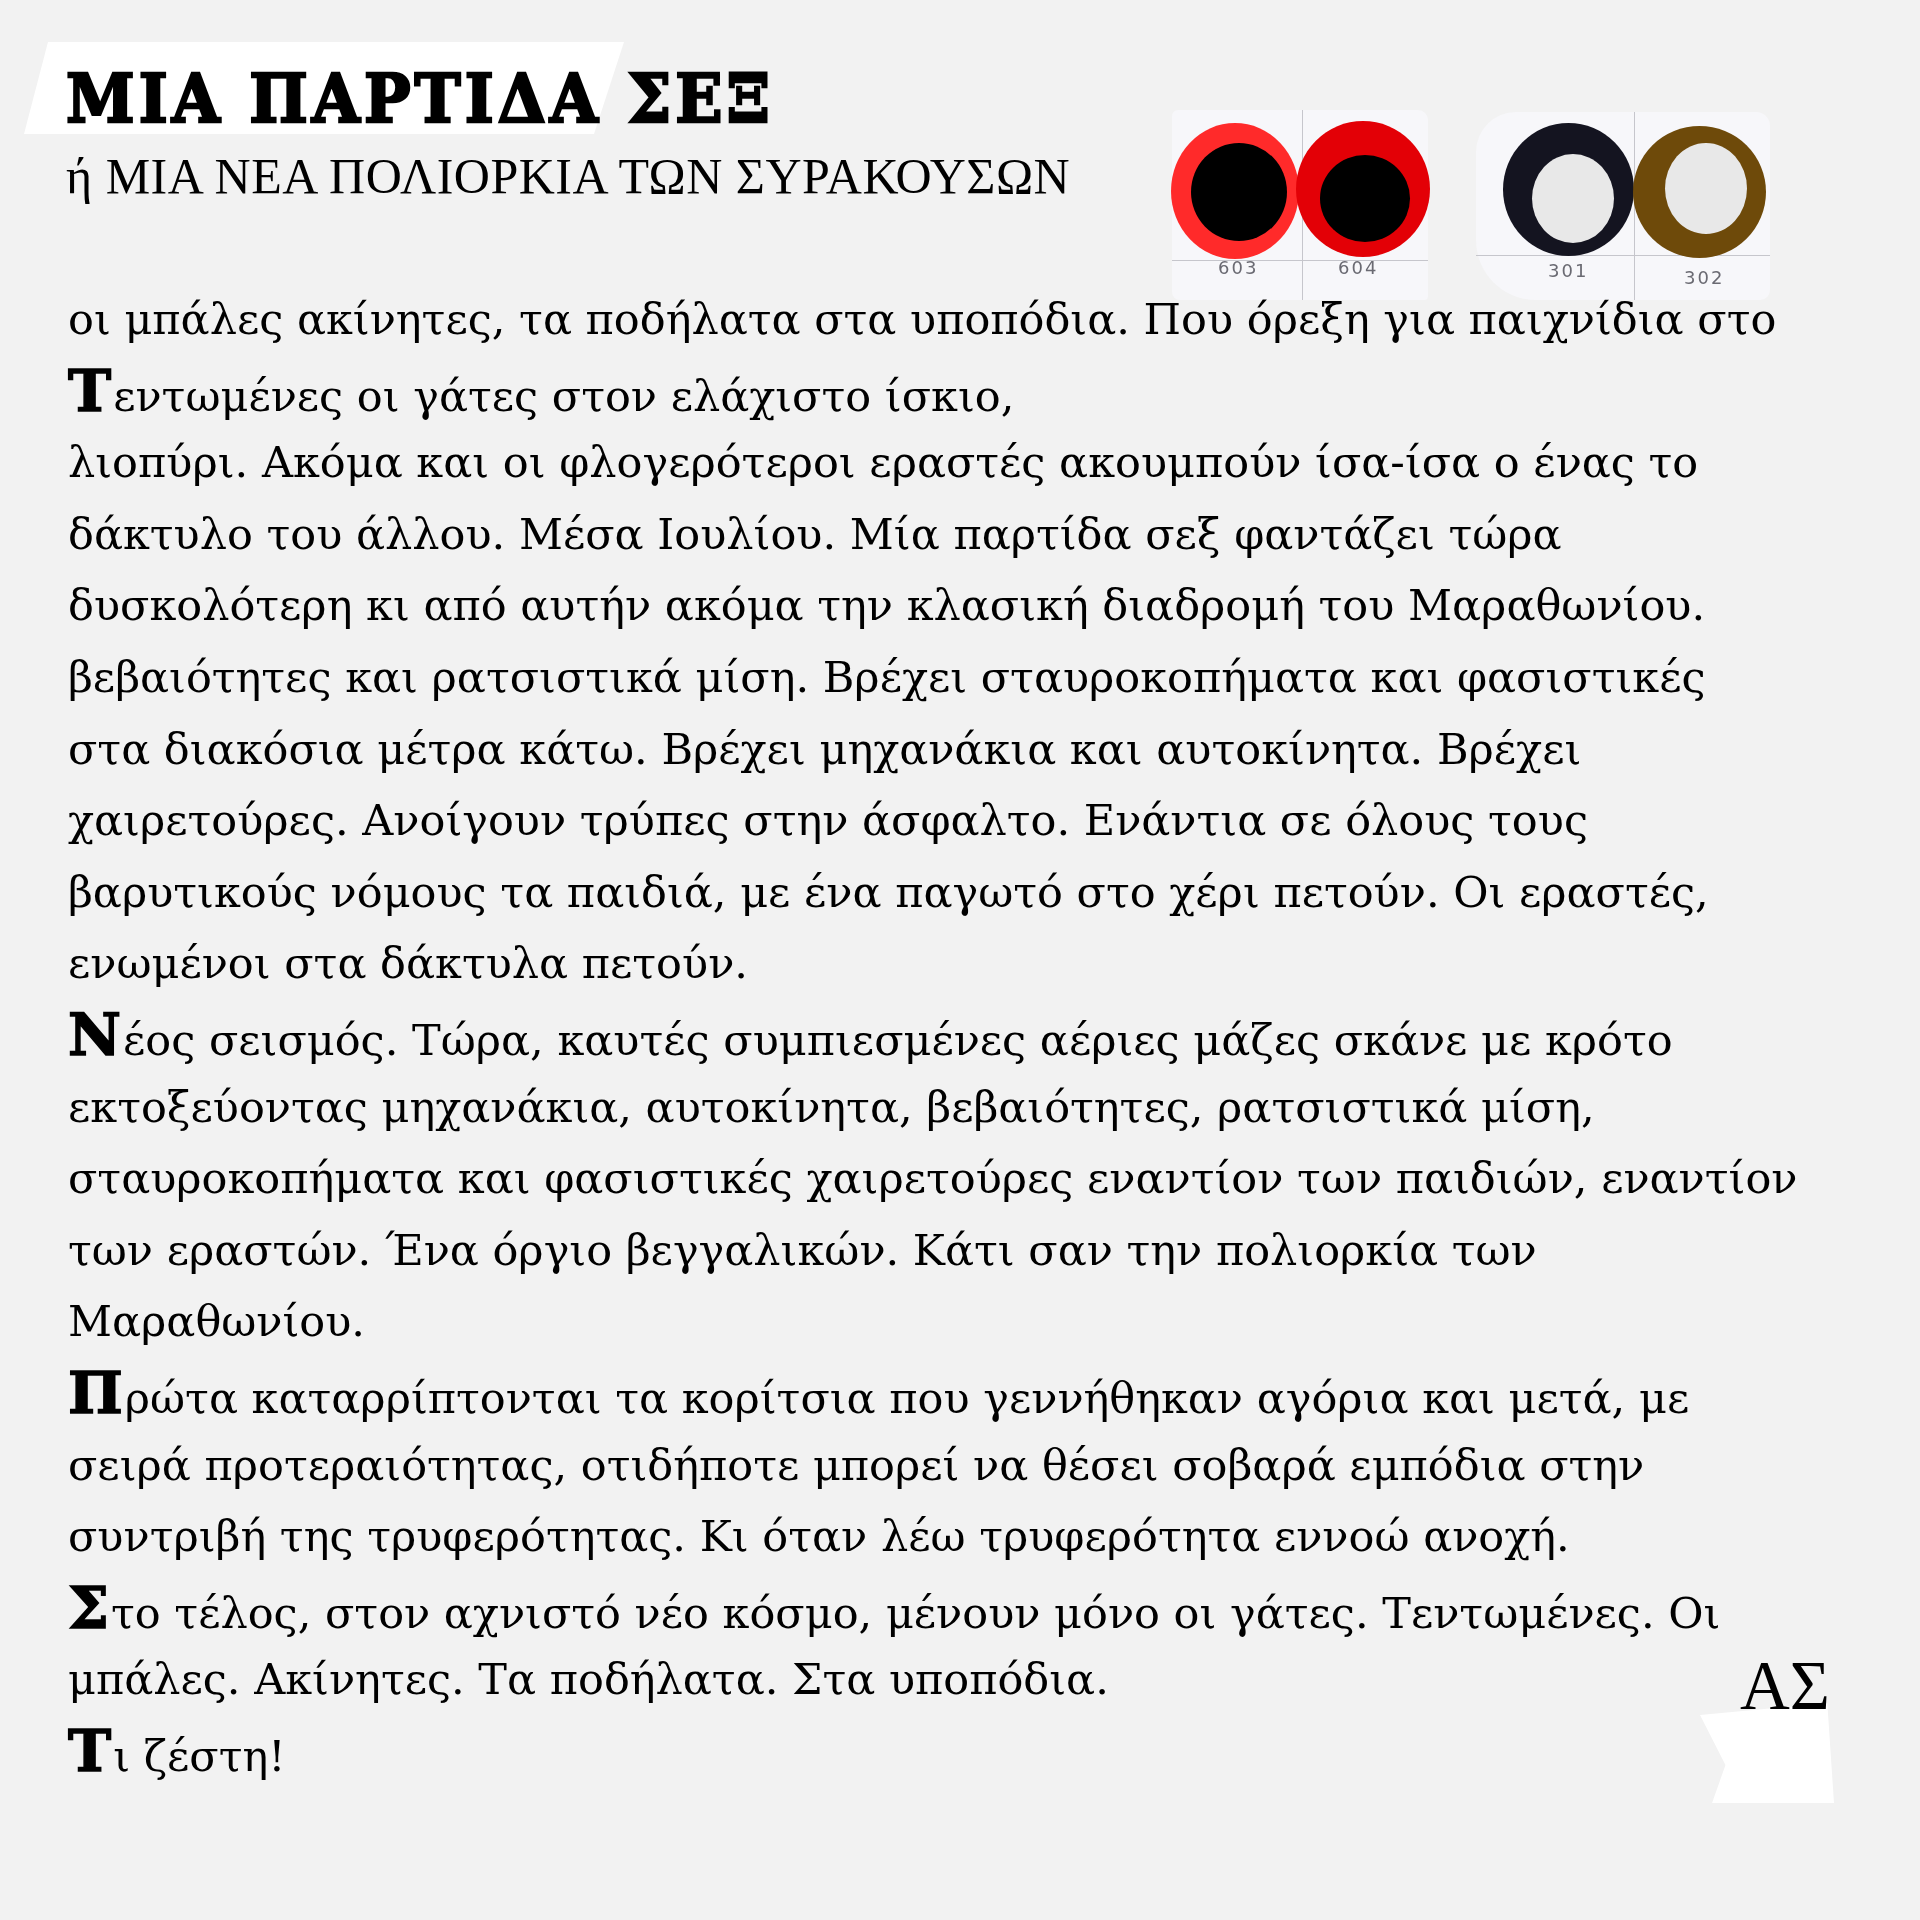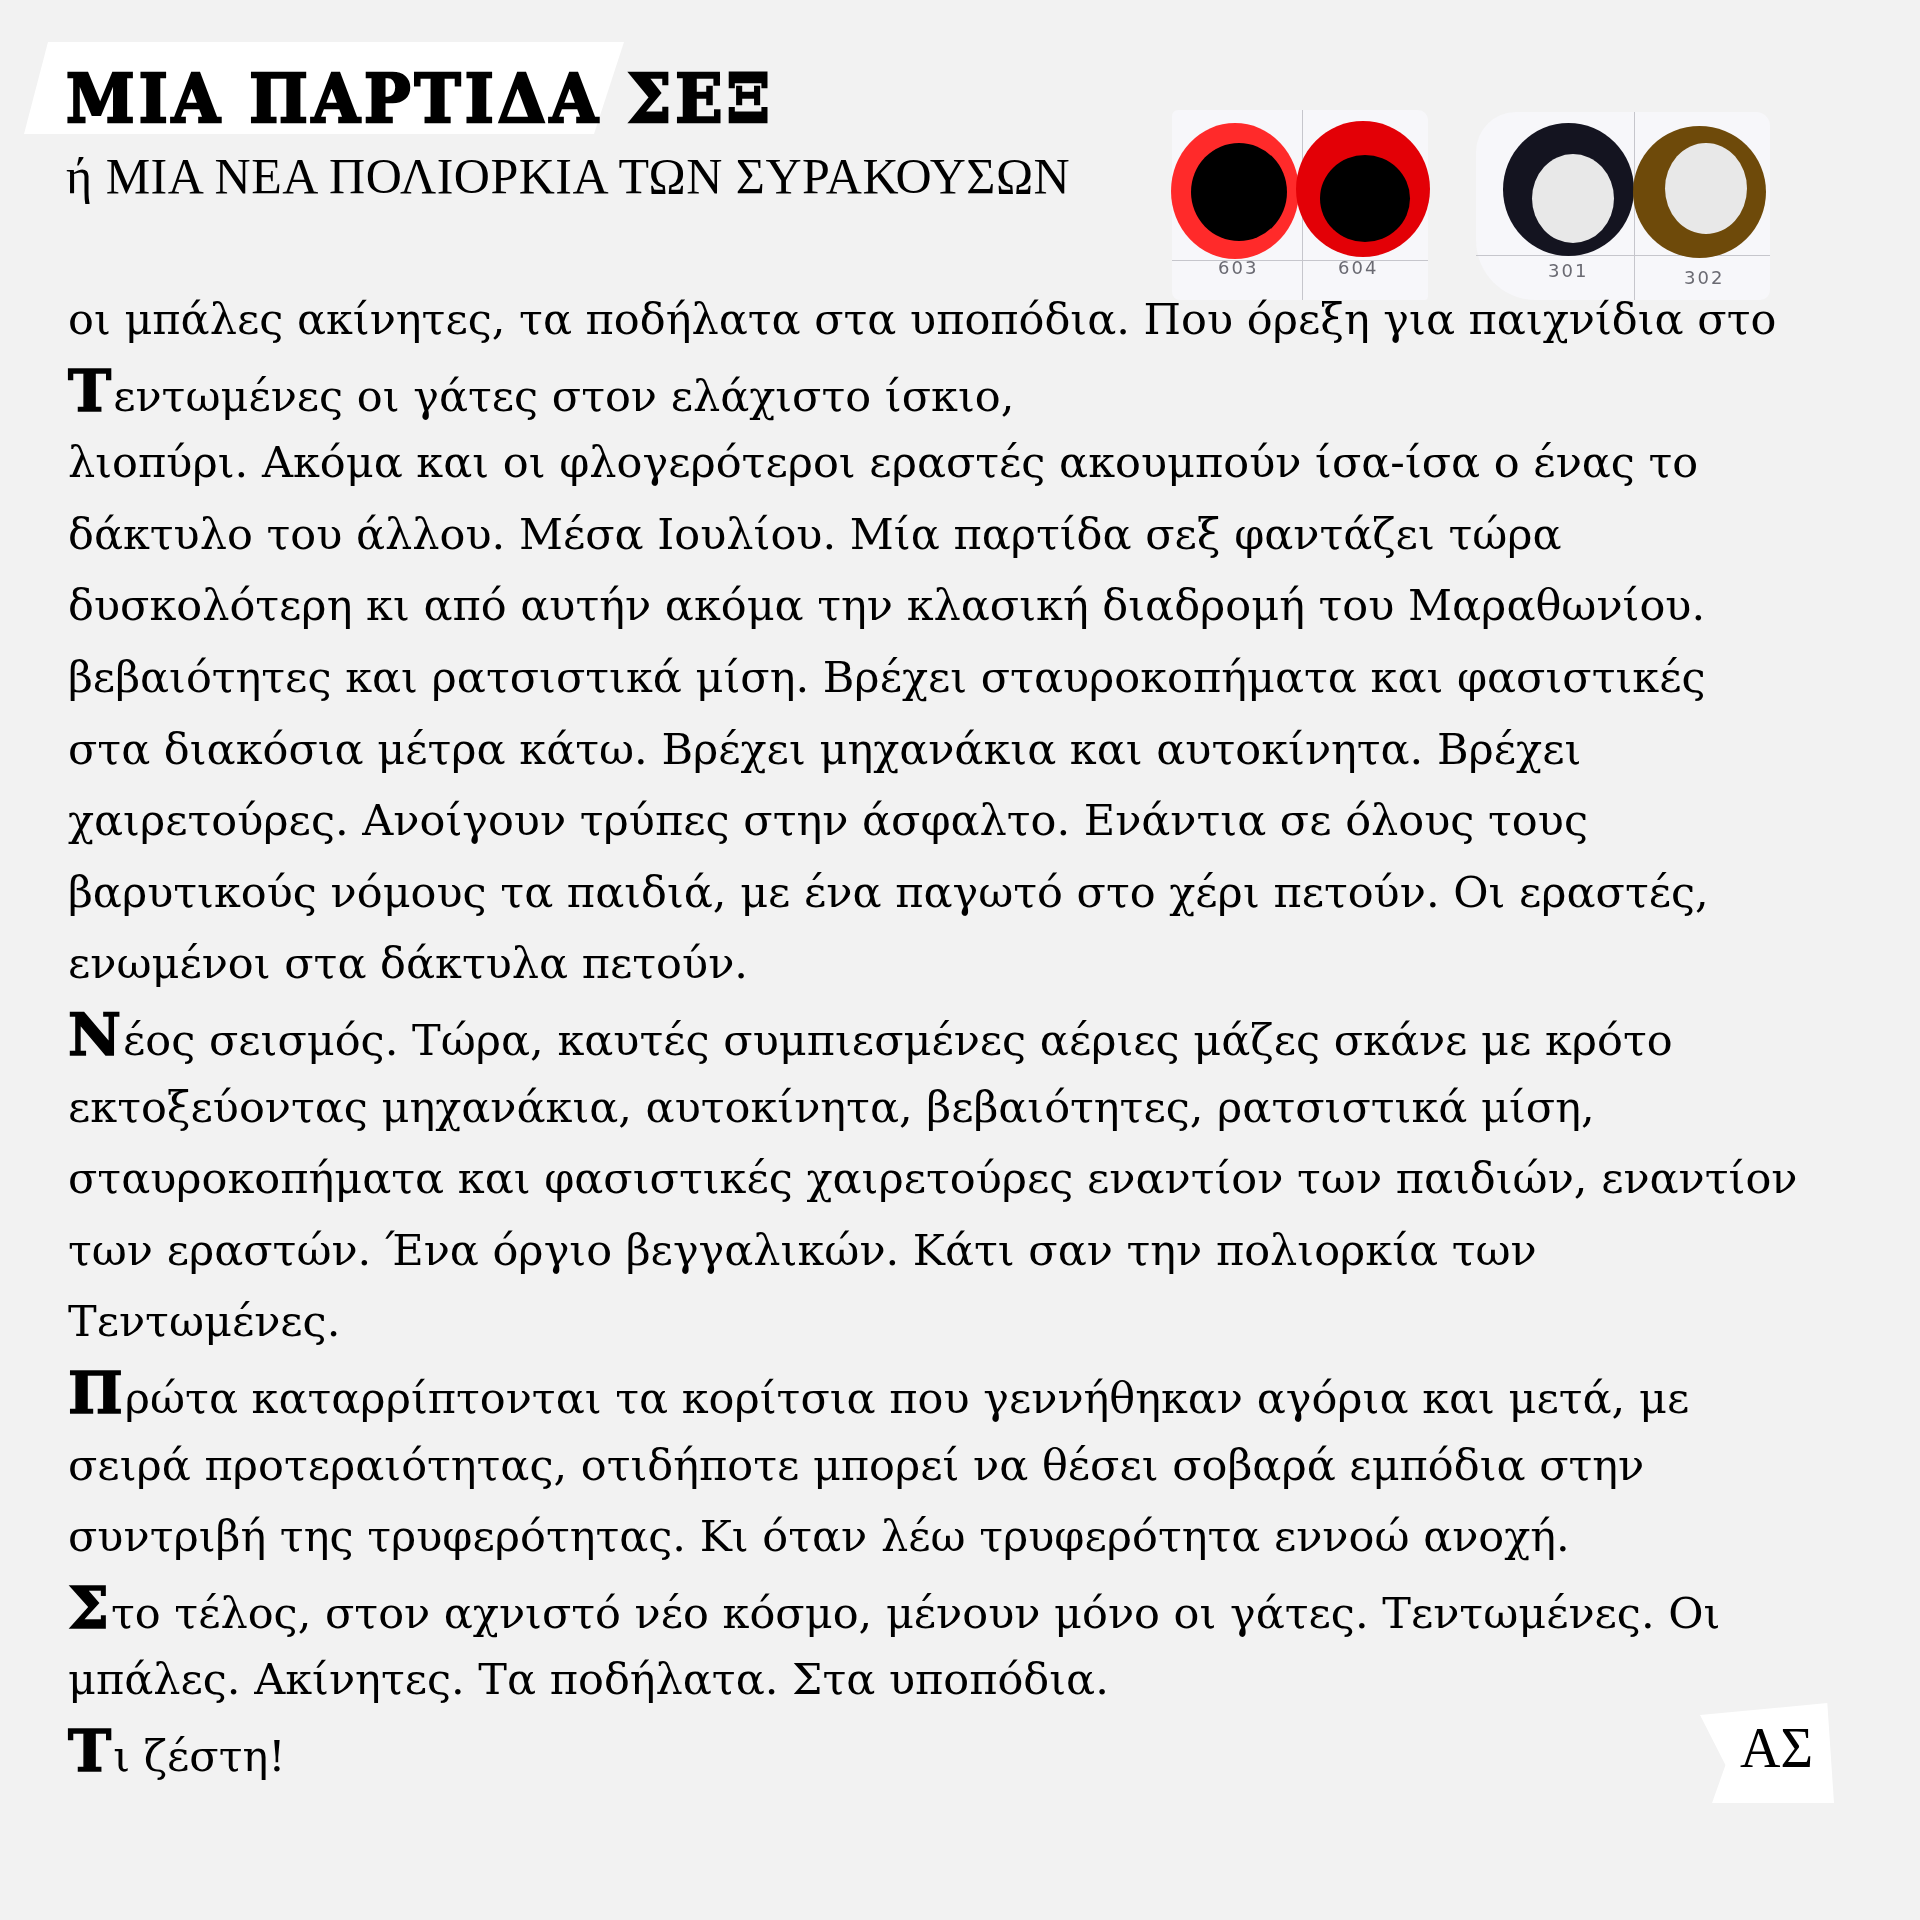--- a/index.html
+++ b/index.html
@@ -81,23 +81,23 @@
     .sig-tag {
       position: absolute;
       left: 1700px; top: 1703px;
       width: 134px; height: 100px;
       background: #ffffff;
       clip-path: polygon(0% 12%, 95% 0%, 100% 100%, 9% 100%, 19% 62%);
       -webkit-clip-path: polygon(0% 12%, 95% 0%, 100% 100%, 9% 100%, 19% 62%);
     }
     .sig {
       position: absolute;
-      left: 1740px; top: 1716px;
+      left: 1740px; top: 1654px;
       font-family: "Liberation Serif", serif;
-      font-size: 56px;
+      font-size: 69px;
       line-height: 64px;
     }
   </style>
 </head>
 <body>
 
 <div class="title-band"></div>
 <div class="title">ΜΙΑ ΠΑΡΤΙΔΑ ΣΕΞ</div>
 <div class="subtitle">ή ΜΙΑ ΝΕΑ ΠΟΛΙΟΡΚΙΑ ΤΩΝ ΣΥΡΑΚΟΥΣΩΝ</div>
 
@@ -142,21 +142,21 @@
     <span class="line">χαιρετούρες. Ανοίγουν τρύπες στην άσφαλτο. Ενάντια σε όλους τους</span>
     <span class="line">βαρυτικούς νόμους τα παιδιά, με ένα παγωτό στο χέρι πετούν. Οι εραστές,</span>
     <span class="line">ενωμένοι στα δάκτυλα πετούν.</span>
   </div>
 
   <div>
     <span class="line"><span class="dropcap">Ν</span><span>έος σεισμός. Τώρα, καυτές συμπιεσμένες αέριες μάζες σκάνε με κρότο</span></span>
     <span class="line">εκτοξεύοντας μηχανάκια, αυτοκίνητα, βεβαιότητες, ρατσιστικά μίση,</span>
     <span class="line">σταυροκοπήματα και φασιστικές χαιρετούρες εναντίον των παιδιών, εναντίον</span>
     <span class="line">των εραστών. Ένα όργιο βεγγαλικών. Κάτι σαν την πολιορκία των</span>
-    <span class="line">Τεντωμένες.</span>
+    <span class="line">Μαραθωνίου.</span>
   </div>
 
   <div>
     <span class="line"><span class="dropcap">Π</span><span>ρώτα καταρρίπτονται τα κορίτσια που γεννήθηκαν αγόρια και μετά, με</span></span>
     <span class="line">σειρά προτεραιότητας, οτιδήποτε μπορεί να θέσει σοβαρά εμπόδια στην</span>
     <span class="line">συντριβή της τρυφερότητας. Κι όταν λέω τρυφερότητα εννοώ ανοχή.</span>
   </div>
 
   <div>
     <span class="line"><span class="dropcap">Σ</span><span>το τέλος, στον αχνιστό νέο κόσμο, μένουν μόνο οι γάτες. Τεντωμένες. Οι</span></span>

